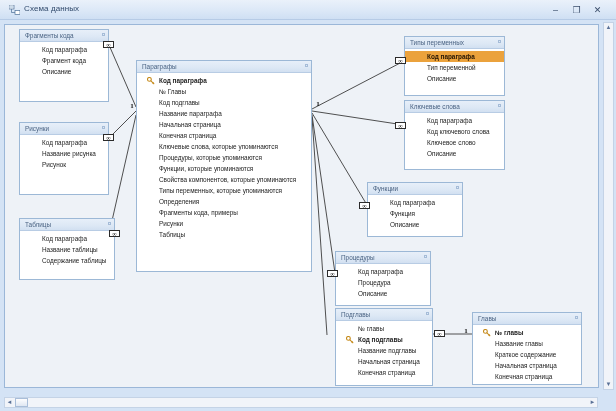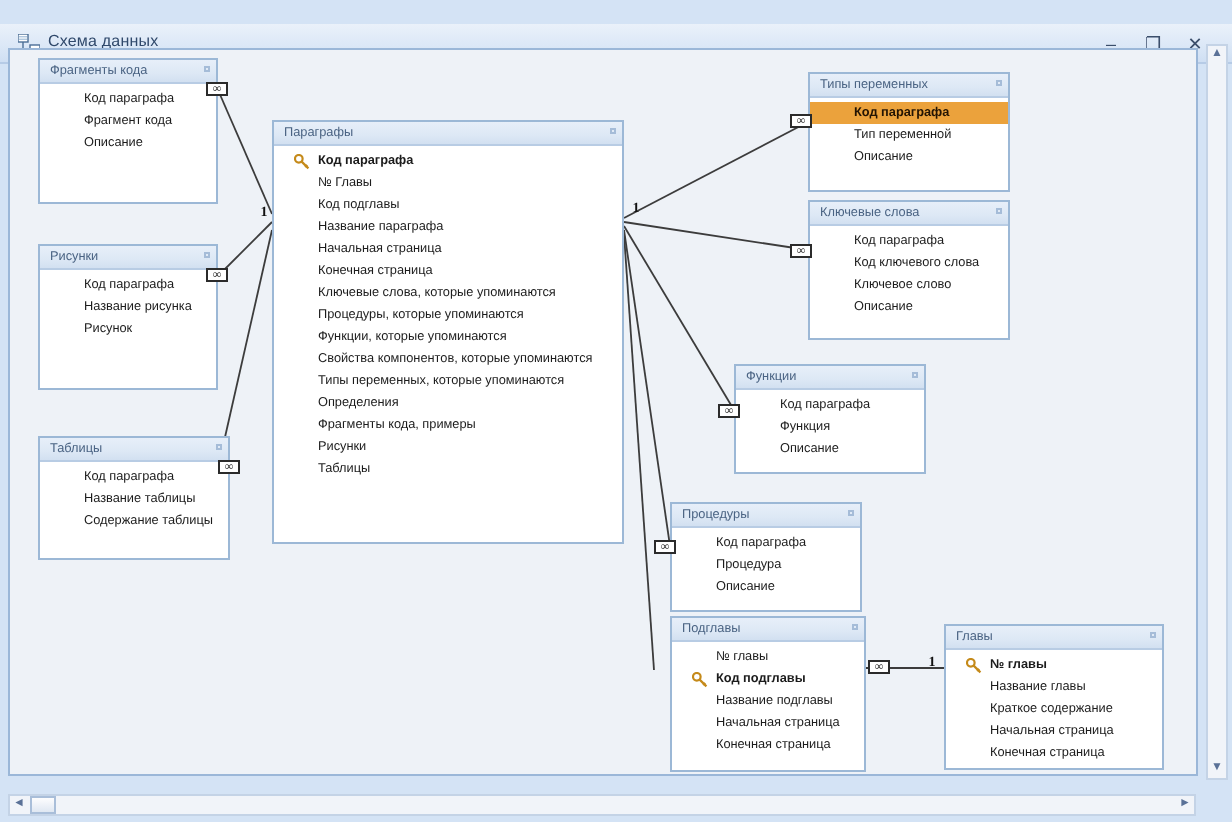--- a/index.html
+++ b/index.html
@@ -19,21 +19,21 @@
     left: 0; top: 0;
     width: 616px;
     height: 411px;
     background: #d4e3f5;
     box-sizing: border-box;
   }
 
   
   .titlebar {
     position: absolute;
-    left: 0; top: 12px;
+    left: 0; top: 0;
     width: 616px;
     height: 20px;
     background: linear-gradient(to bottom, #eaf1fa 0%, #dce8f7 55%, #cfdff3 100%);
     border-bottom: 1px solid #b6cbe6;
     box-sizing: border-box;
   }
   .title-icon {
     position: absolute;
     left: 9px; top: 5px;
     width: 11px; height: 10px;

